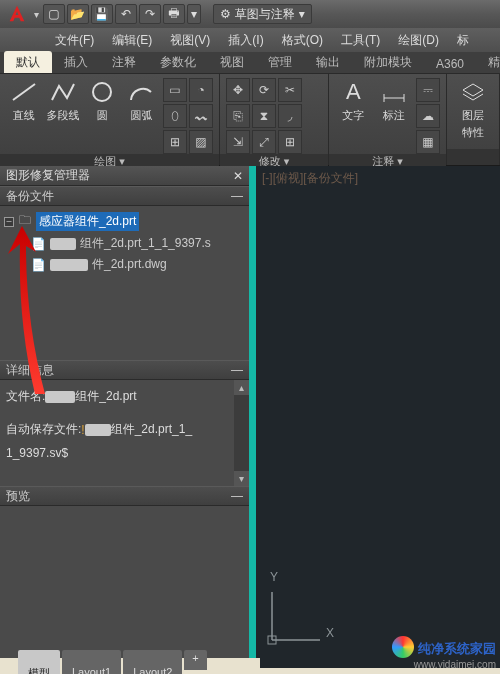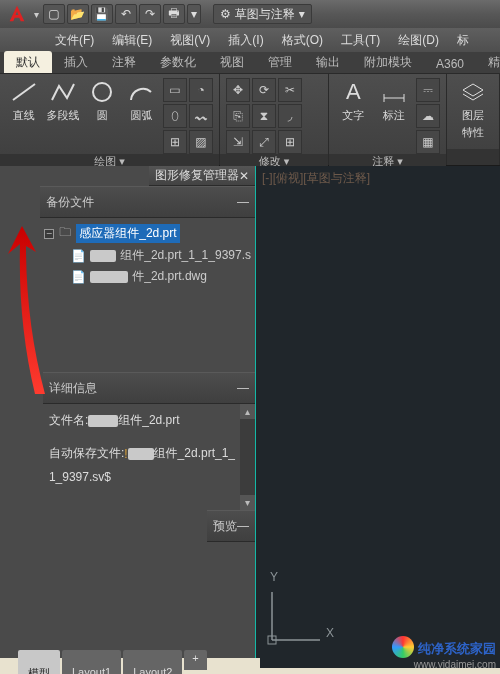--- a/index.html
+++ b/index.html
@@ -33,24 +33,24 @@
 .big-btn { width: 40px; display: flex; flex-direction: column; align-items: center; gap: 2px; color: #ddd; }
 .big-btn .ico { width: 32px; height: 28px; display: flex; align-items: center; justify-content: center; }
 .big-btn .lbl { font-size: 11px; white-space: nowrap; }
 .small-grid { display: grid; grid-template-columns: repeat(3, 24px); grid-auto-rows: 24px; gap: 2px; }
 .small-btn { width: 24px; height: 24px; background: #474747; border: 1px solid #333; display: flex; align-items: center; justify-content: center; color: #ccc; }
 
 
 .workspace { flex: 1; display: flex; min-height: 0; }
 
 
-.panel { width: 256px; background: #4a4a4a; display: flex; flex-direction: column; border-right: 1px solid #14b8a6; align-items: flex-end; }
+.panel { width: 256px; background: #4a4a4a; display: flex; flex-direction: column; border-right: 7px solid #14b8a6; }
 .panel-head { height: 20px; background: linear-gradient(#545454,#434343); color: #ddd; padding: 0 6px; display: flex; align-items: center; justify-content: space-between; border-bottom: 1px solid #2a2a2a; }
 .panel-section { display: flex; flex-direction: column; }
-.section-head { height: 32px; background: linear-gradient(#4d4d4d,#3f3f3f); color: #ccc; padding: 0 6px; display: flex; align-items: center; justify-content: space-between; border-top: 1px solid #5a5a5a; border-bottom: 1px solid #2a2a2a; font-size: 11px; }
+.section-head { height: 20px; background: linear-gradient(#4d4d4d,#3f3f3f); color: #ccc; padding: 0 6px; display: flex; align-items: center; justify-content: space-between; border-top: 1px solid #5a5a5a; border-bottom: 1px solid #2a2a2a; font-size: 11px; }
 .section-body { background: #4a4a4a; padding: 4px; color: #ccc; position: relative; }
 .tree-root { margin-left: 0; }
 .tree-node { display: flex; align-items: center; gap: 4px; padding: 2px 0; }
 .tree-node.sel { background: #1e6bb8; color: #fff; }
 .tree-children { margin-left: 28px; }
 .exp-box { width: 10px; height: 10px; border: 1px solid #999; display: flex; align-items: center; justify-content: center; font-size: 9px; line-height: 9px; color: #ccc; background: #3a3a3a; }
 .file-ico { width: 14px; height: 14px; display: flex; align-items: center; justify-content: center; }
 
 .blur { display: inline-block; background: #c9c9c9; border-radius: 2px; height: 12px; vertical-align: middle; }
 
@@ -312,21 +312,21 @@
       <div class="panel-section" style="flex:1">
         <div class="section-head">
           <span>预览</span>
           <span>—</span>
         </div>
         <div class="section-body" style="flex:1"></div>
       </div>
     </div>
 
     <div class="canvas">
-      <div class="view-label">[-][俯视][草图与注释]</div>
+      <div class="view-label">[-][俯视][备份文件]</div>
       <div class="ucs">
         <div class="y">Y</div>
         <div class="x">X</div>
         <svg width="70" height="70">
             <line x1="10" y1="60" x2="10" y2="12" stroke="#8c9498" stroke-width="1.5"></line>
             <line x1="10" y1="60" x2="58" y2="60" stroke="#8c9498" stroke-width="1.5"></line>
             <rect x="6" y="56" width="8" height="8" fill="none" stroke="#8c9498"></rect>
           </svg>
       </div>
     </div>

